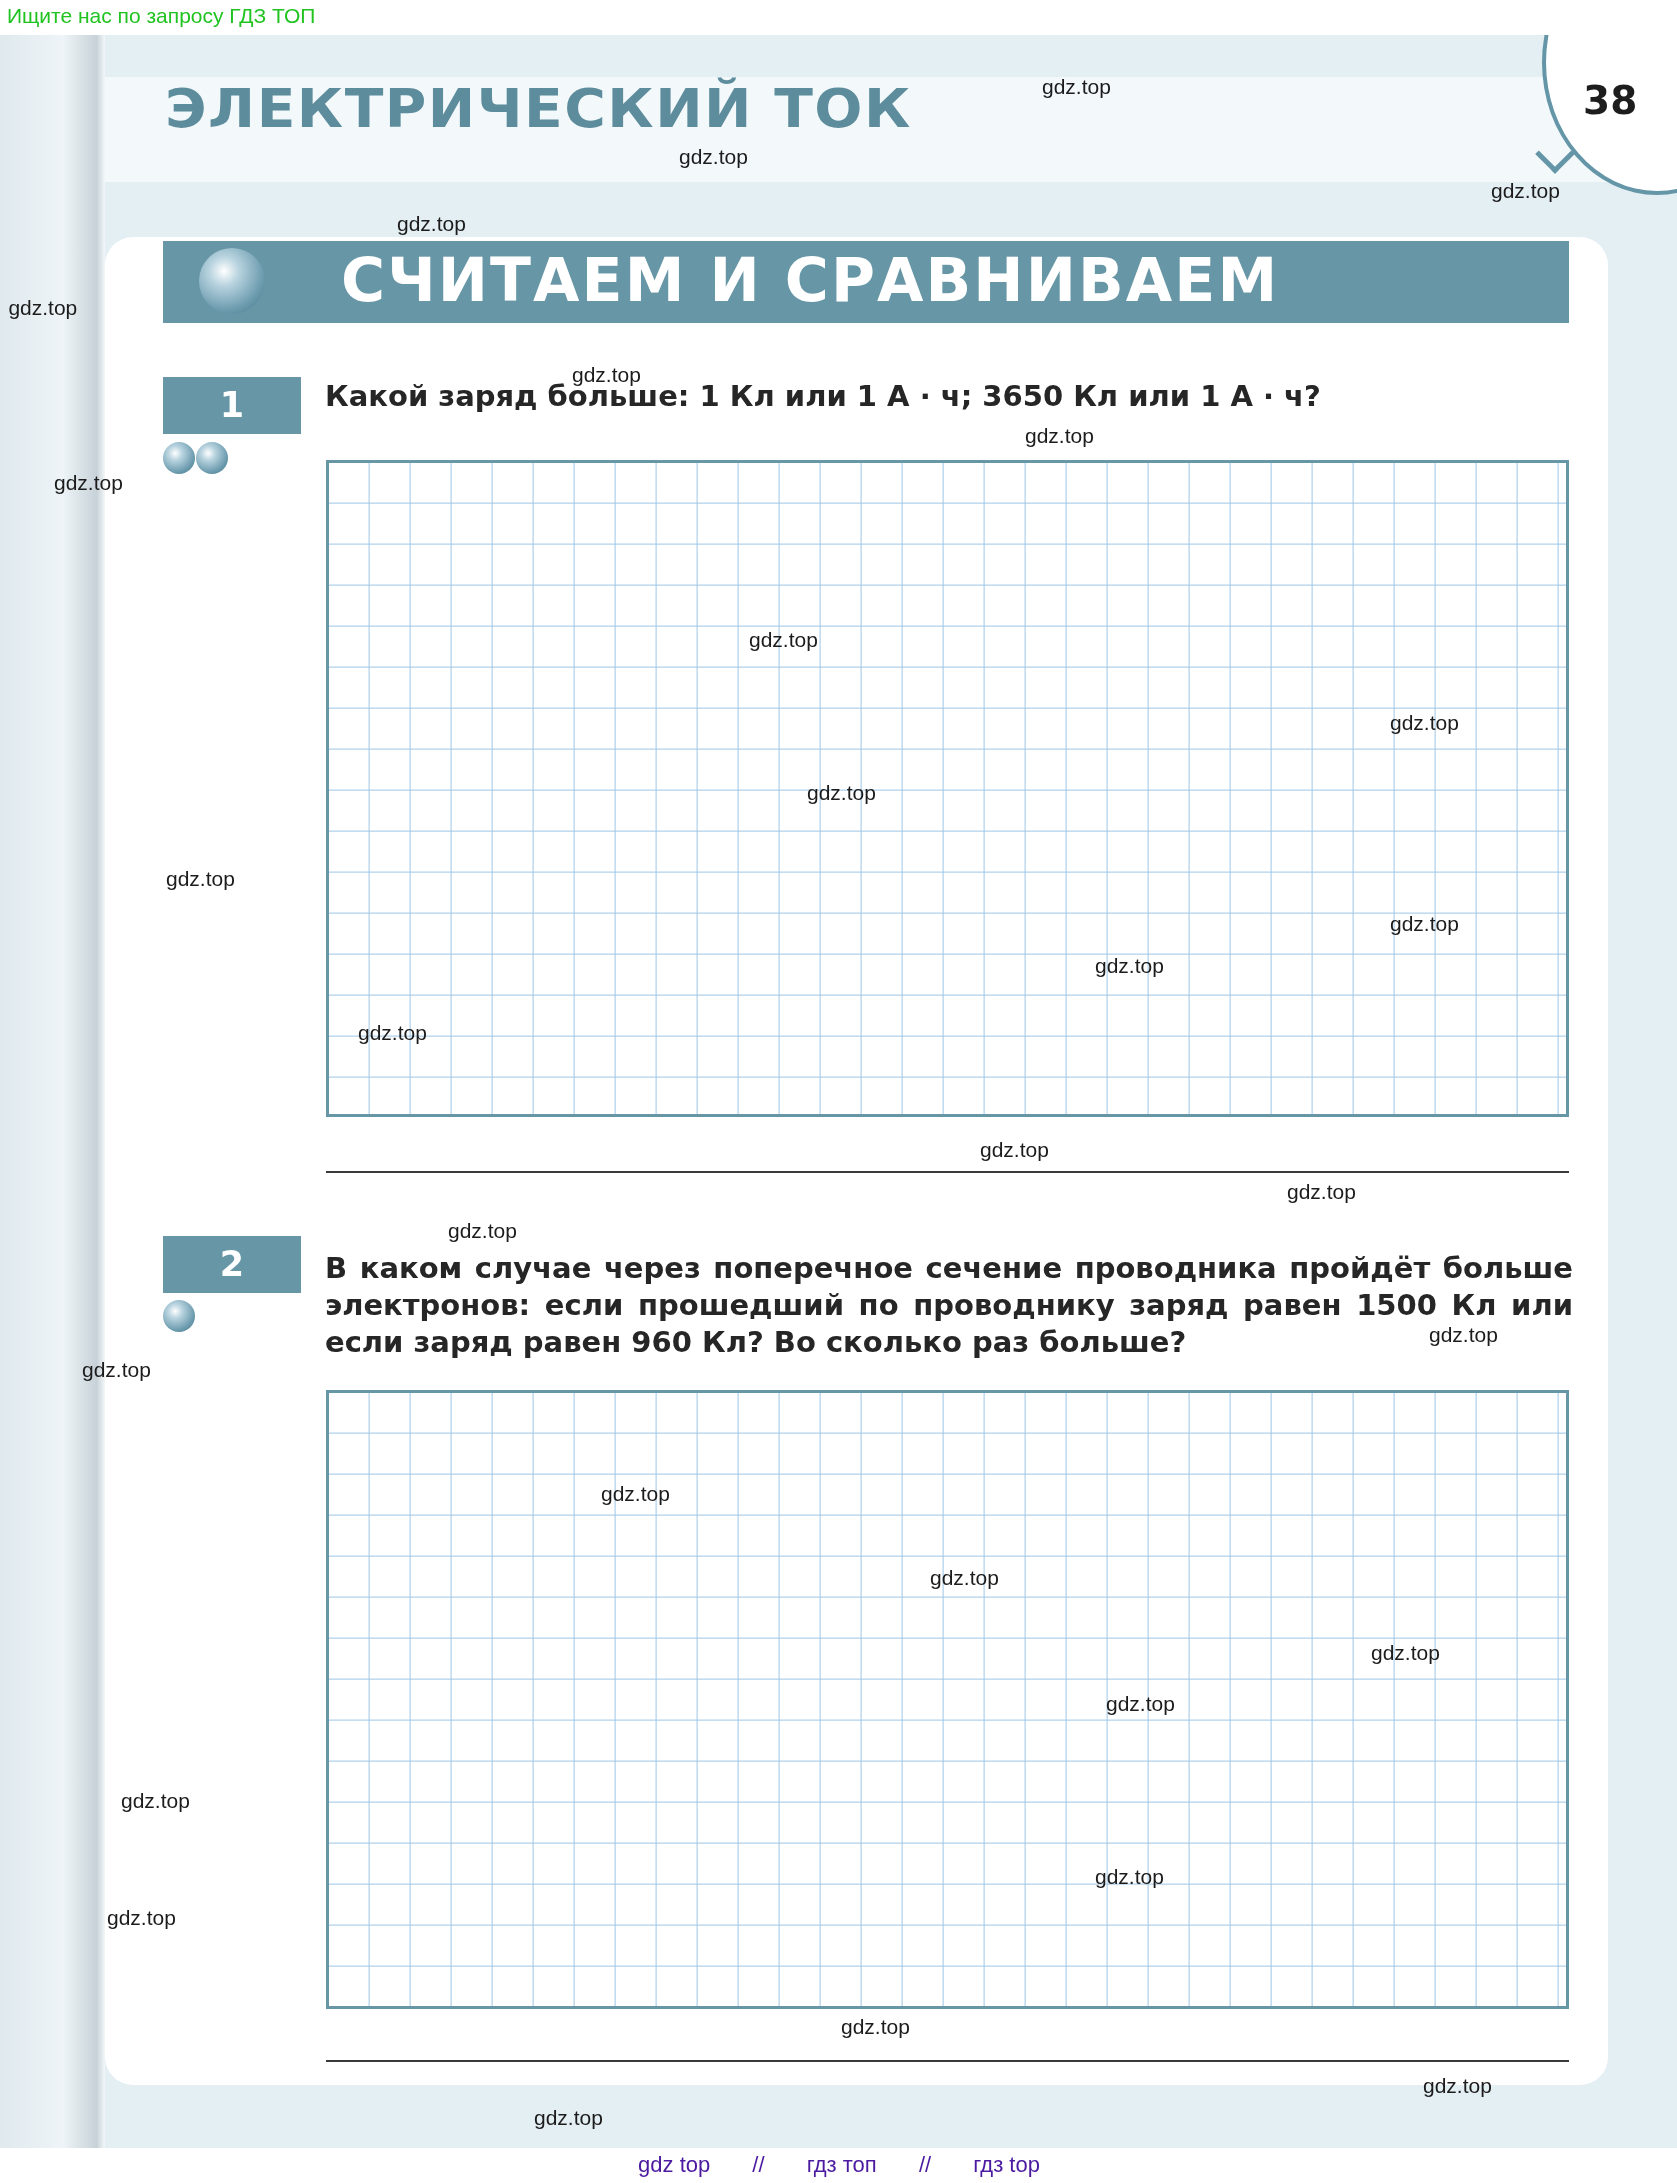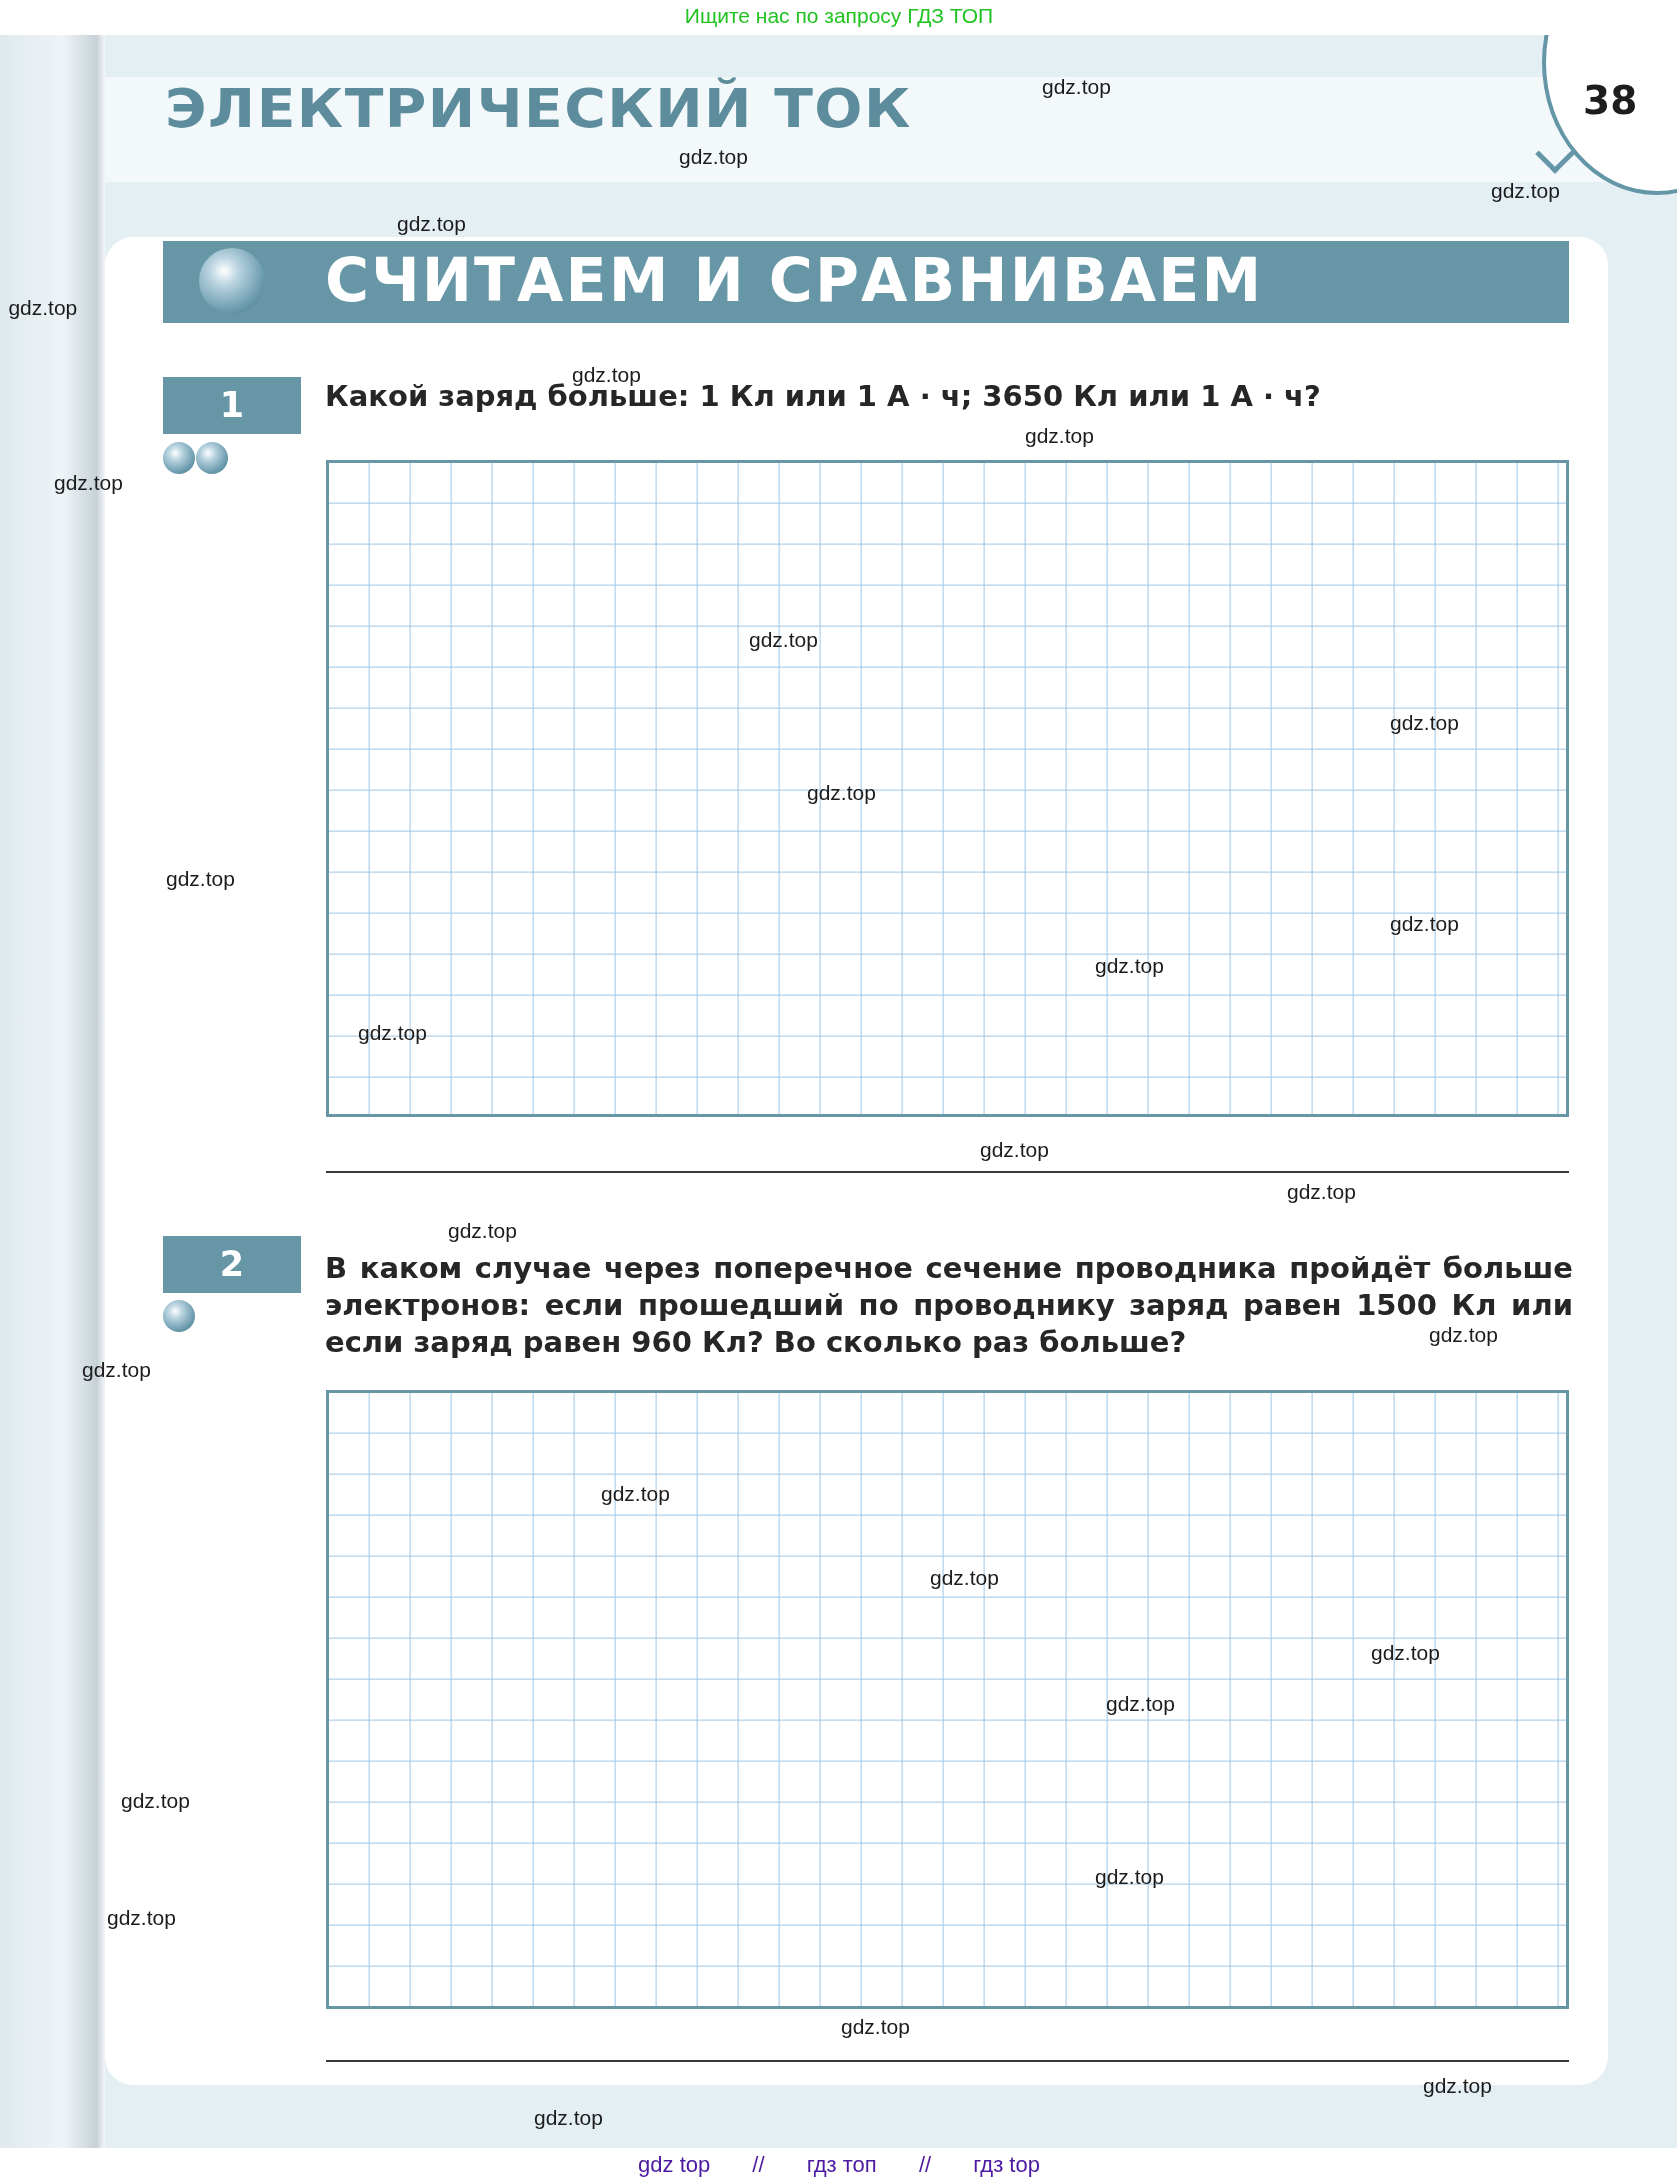--- a/index.html
+++ b/index.html
@@ -1,23 +1,24 @@
 <!DOCTYPE html>
 <html style="font-size:11px"><head>
 <meta charset="utf-8">
 <style>
   * { box-sizing: border-box; margin: 0; padding: 0; }
   html, body { width: 1678px; height: 2183px; background: #ffffff; overflow: hidden; }
   body { position: relative; font-family: "DejaVu Sans", sans-serif; }
 
   .top-banner {
     position: absolute; left: 0; top: 0; width: 1678px; height: 20px;
-    background: #ffffff; text-align: center;
+    background: #ffffff; text-align: left;
     font-family: "Liberation Sans", sans-serif; font-size: 21px; line-height: 32px;
     color: #21c321;
+    padding-left: 7px;
   }
   .page {
     position: absolute; left: 0; top: 35px; width: 1678px; height: 2113px;
     background: #e4eff4; overflow: hidden;
   }
   .spine {
     position: absolute; left: 0; top: 0; width: 105px; height: 2113px;
     background: linear-gradient(90deg, #dfe9ee 0%, #eef4f7 60%, #c7d2d8 92%, #f3f7f9 100%);
   }
   .header-band {
@@ -51,21 +52,21 @@
   .section-header {
     position: absolute; left: 163px; top: 241px; width: 1406px; height: 82px;
     background: #6797a6;
   }
   .section-orb {
     position: absolute; left: 199px; top: 248px; width: 66px; height: 66px;
     border-radius: 50%;
     background: radial-gradient(circle at 38% 35%, #ffffff 0%, #b8d3df 25%, #6e9db0 65%, #3f7184 100%);
   }
   .section-title {
-    position: absolute; left: 325px; top: 241px;
+    position: absolute; left: 341px; top: 241px;
     font-family: "DejaVu Sans", sans-serif; font-weight: bold;
     font-size: 60px; letter-spacing: 2.1px; color: #ffffff;
     line-height: 78px;
   }
   .task-badge {
     position: absolute; left: 163px; width: 138px; height: 57px;
     background: #6797a6; color: #ffffff;
     font-family: "DejaVu Sans", sans-serif; font-weight: bold;
     font-size: 35px; text-align: center; line-height: 57px;
   }

